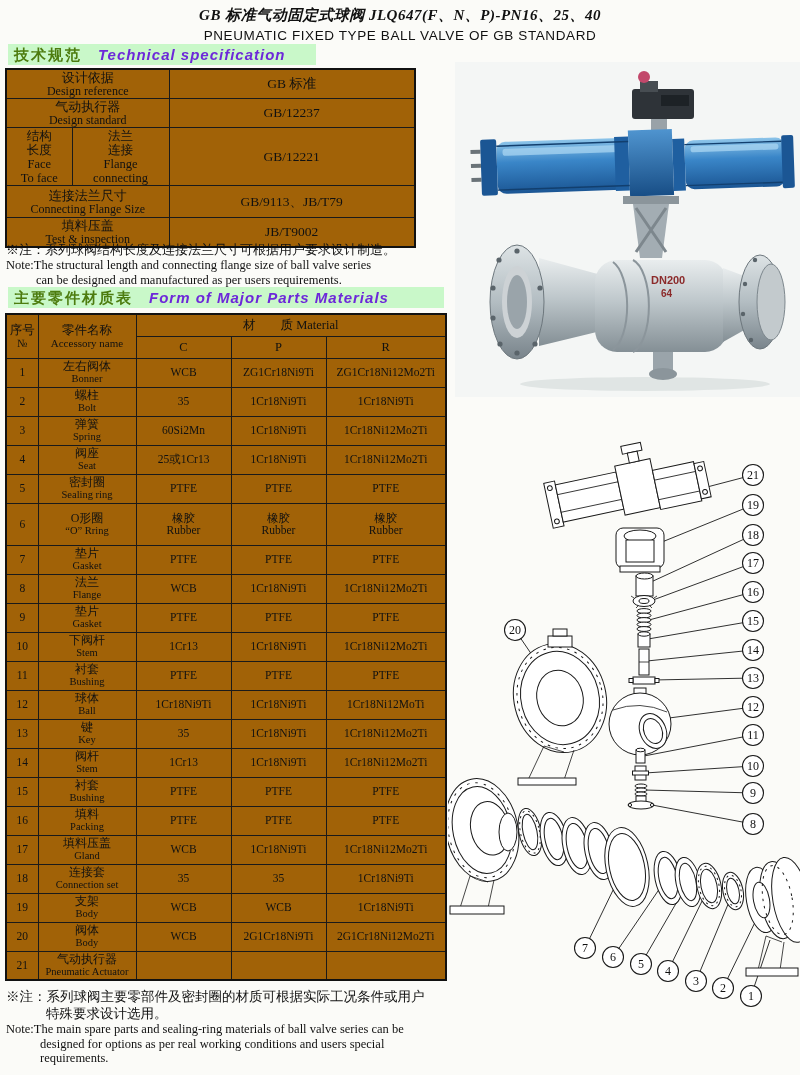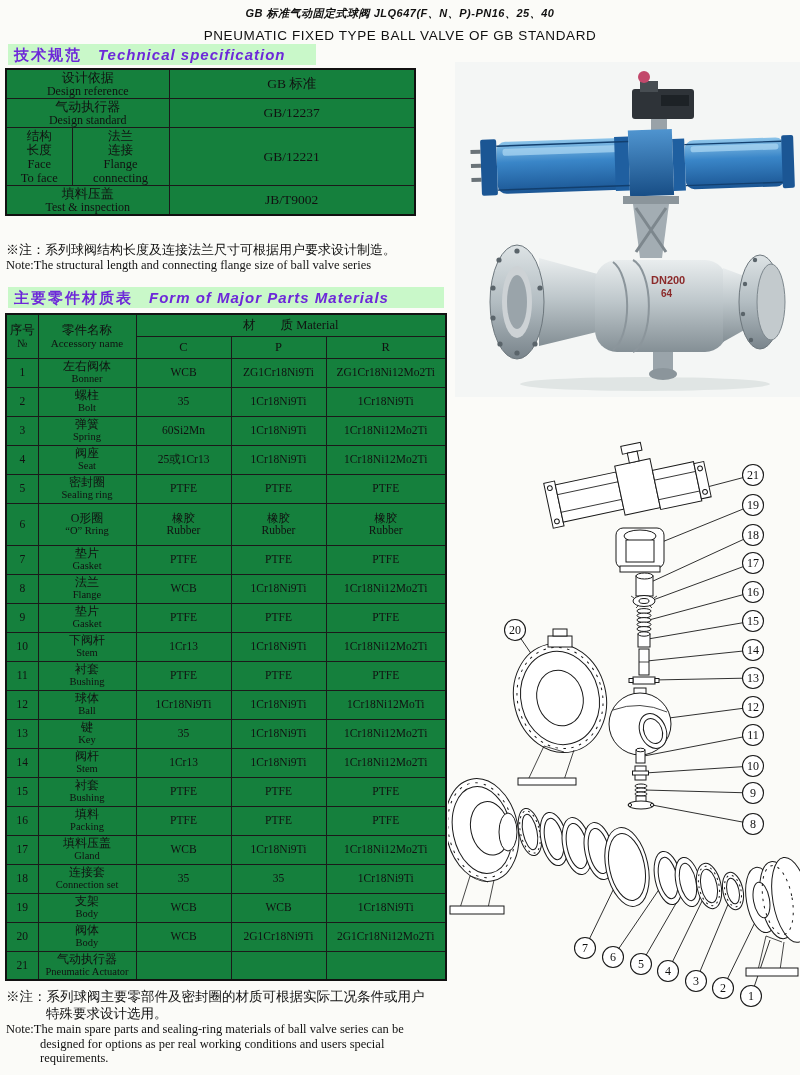--- a/index.html
+++ b/index.html
@@ -4,34 +4,34 @@
 <style>
   html,body{margin:0;padding:0;}
   body{
     width:800px;height:1075px;position:relative;overflow:hidden;
     background:#fbfbf8;color:#111;
     font-family:"Liberation Serif", serif;
   }
   .abs{position:absolute;}
   
   .title{top:6px;left:0;width:100%;text-align:center;
-    font-family:Liberation Sans, sans-serif;font-style:italic;font-weight:700;font-size:11px;
+    font-family:Liberation Serif, serif;font-style:italic;font-weight:700;font-size:15px;
     letter-spacing:.5px;}
   .subtitle{top:28px;left:0;width:100%;text-align:center;
     font-family:"Liberation Sans", sans-serif;font-size:13.5px;letter-spacing:.6px;}
   
   .ghdr{background:#c9f8c9;padding:2px 6px 1px 6px;white-space:nowrap;}
-  .ghdr .zh{color:#6d28d9;font-weight:700;font-size:15px;
+  .ghdr .zh{color:#4d7c0f;font-weight:700;font-size:15px;
     font-family:"Liberation Sans", sans-serif;letter-spacing:2px;}
   .ghdr .en{color:#6d28d9;font-weight:700;font-style:italic;font-size:15px;
     font-family:"Liberation Sans", sans-serif;margin-left:16px;letter-spacing:1px;}
   #hdr1{left:8px;top:44px;width:296px;}
   #hdr2{left:8px;top:287px;width:424px;}
   
-  table{border-collapse:collapse;table-layout:fixed;background:#15803d;}
+  table{border-collapse:collapse;table-layout:fixed;background:#a16207;}
   td,th{border:1px solid #1a1a1a;text-align:center;vertical-align:middle;
     font-weight:normal;padding:0 2px;overflow:hidden;}
   .zh{font-size:13px;line-height:15px;}
   .en{font-size:12px;line-height:13px;}
   
   #spec{left:5px;top:68px;width:409px;border:2px solid #111;}
   #spec .val{font-size:13.5px;text-align:center;}
   #spec .split{white-space:pre-line;font-size:12.5px;line-height:14px;}
   
   #parts{left:5px;top:313px;width:440px;border:2px solid #111;}
@@ -99,33 +99,41 @@
     <td class="split">结构
 长度
 Face
 To face</td>
     <td class="split">法兰
 连接
 Flange
 connecting</td>
     <td class="val">GB/12221</td>
   </tr>
+  <tr style="height:32px">
+    <td colspan="2">
+      <div class="zh">连接法兰尺寸</div>
+      <div class="en">Connecting Flange Size</div>
+    </td>
+    <td class="val">GB/9113、JB/T79</td>
+  </tr>
   <tr style="height:28px">
     <td colspan="2">
       <div class="zh">填料压盖</div>
       <div class="en">Test &amp; inspection</div>
     </td>
     <td class="val">JB/T9002</td>
   </tr>
 </tbody>
   </table>
 
 <div class="abs note" id="note1">
   <div class="nzh">※注：系列球阀结构长度及连接法兰尺寸可根据用户要求设计制造。</div>
   <div class="nen">Note:The structural length and connecting flange size of ball valve series</div>
+  <div class="nen ind">can be designed and manufactured as per users  requirements.</div>
 </div>
 
 <div class="abs ghdr" id="hdr2">
   <span class="zh">主要零件材质表</span><span class="en">Form of Major Parts Materials</span>
 </div>
 
 <table class="abs" id="parts">
   <colgroup>
       <col style="width:32px">
       <col style="width:98px">

